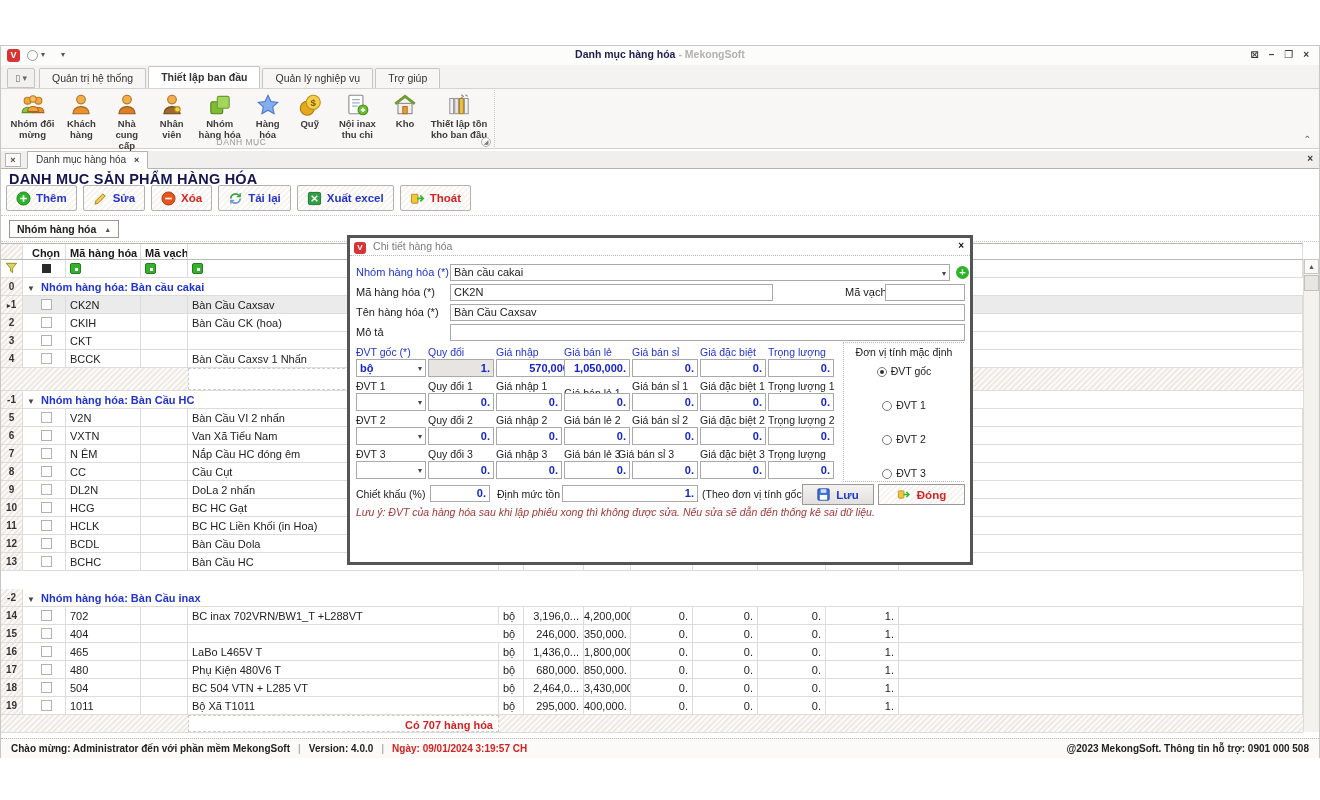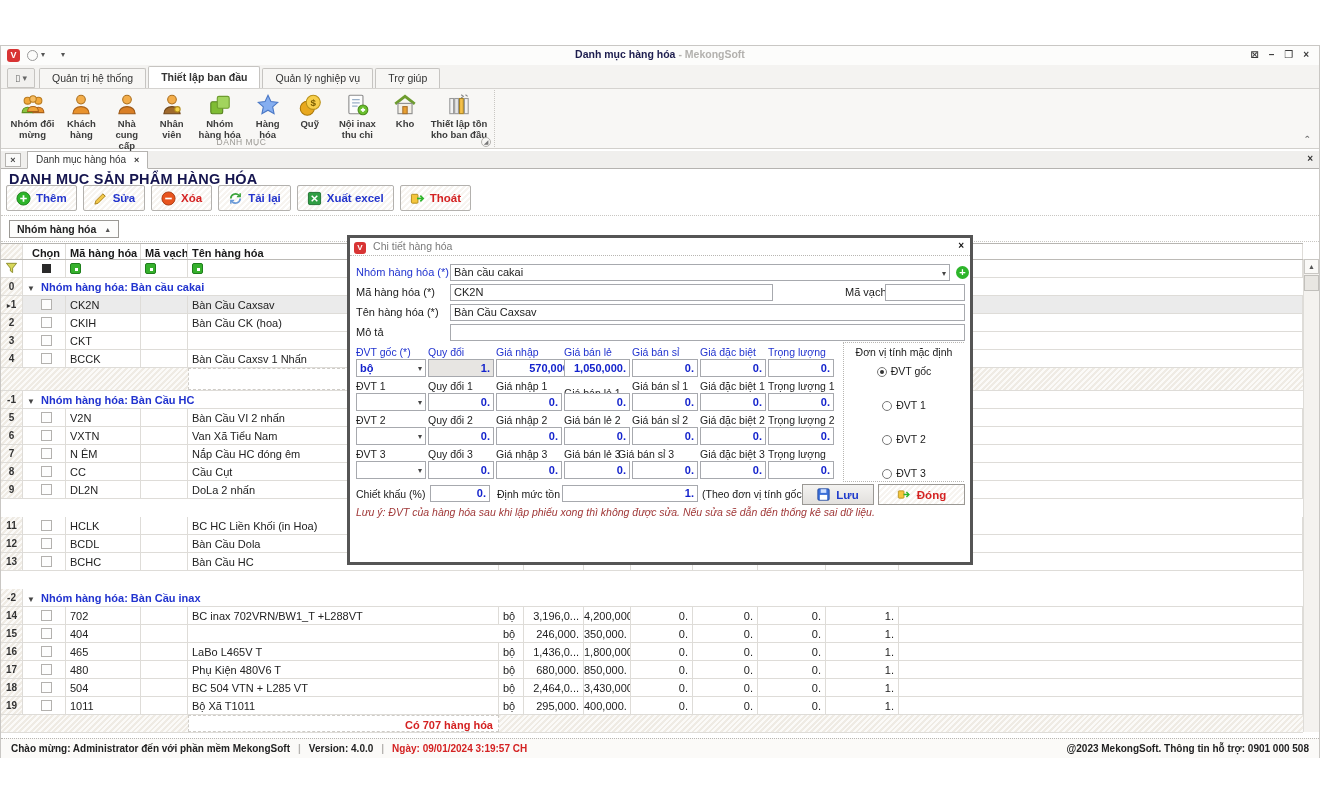--- a/index.html
+++ b/index.html
@@ -278,21 +278,20 @@
       </div>
       <div class="dotline" style="top:72px"></div>
       <div id="grid">
           <div class="grow" style="top: 0px; height: 16px; border-bottom: 1px solid rgb(188, 186, 182);">
             <div class="gcell hatch" style="left: 0px; width: 22px;"></div>
             <div class="gcell hdr hatchless" style="left: 22px; width: 43px;">
               <div style="text-align:center">Chọn</div>
             </div>
             <div class="gcell hdr" style="left: 65px; width: 75px;">Mã hàng hóa</div>
             <div class="gcell hdr" style="left: 140px; width: 47px;">Mã vạch</div>
-            <div class="gcell hdr" style="left: 187px; width: 311px;">Tên hàng hóa</div>
             <div class="gcell" style="left: 498px; width: 25px;"></div>
             <div class="gcell" style="left: 523px; width: 60px;"></div>
             <div class="gcell" style="left: 583px; width: 47px;"></div>
             <div class="gcell" style="left: 630px; width: 62px;"></div>
             <div class="gcell" style="left: 692px; width: 65px;"></div>
             <div class="gcell" style="left: 757px; width: 68px;"></div>
             <div class="gcell" style="left: 825px; width: 73px;"></div>
             <div class="gcell" style="left: 898px; width: 404px;"></div>
           </div>
           <div class="grow" style="top: 16px; height: 18px;">
@@ -468,20 +467,37 @@
             <div class="gcell" style="left: 898px; width: 404px;"></div>
           </div>
           <div class="grow" style="top: 237px; height: 18px;">
             <div class="gcell hatch numcell" style="left: 0px; width: 22px;">9</div>
             <div class="gcell" style="left: 22px; width: 43px;">
               <div class="chk"></div>
             </div>
             <div class="gcell" style="left: 65px; width: 75px;">DL2N</div>
             <div class="gcell" style="left: 140px; width: 47px;"></div>
             <div class="gcell" style="left: 187px; width: 311px;">DoLa 2 nhấn</div>
+            <div class="gcell" style="left: 498px; width: 25px;"></div>
+            <div class="gcell" style="left: 523px; width: 60px;"></div>
+            <div class="gcell" style="left: 583px; width: 47px;"></div>
+            <div class="gcell" style="left: 630px; width: 62px;"></div>
+            <div class="gcell" style="left: 692px; width: 65px;"></div>
+            <div class="gcell" style="left: 757px; width: 68px;"></div>
+            <div class="gcell" style="left: 825px; width: 73px;"></div>
+            <div class="gcell" style="left: 898px; width: 404px;"></div>
+          </div>
+          <div class="grow" style="top: 255px; height: 18px;">
+            <div class="gcell hatch numcell" style="left: 0px; width: 22px;">10</div>
+            <div class="gcell" style="left: 22px; width: 43px;">
+              <div class="chk"></div>
+            </div>
+            <div class="gcell" style="left: 65px; width: 75px;">HCG</div>
+            <div class="gcell" style="left: 140px; width: 47px;"></div>
+            <div class="gcell" style="left: 187px; width: 311px;">BC HC Gạt</div>
             <div class="gcell" style="left: 498px; width: 25px;"></div>
             <div class="gcell" style="left: 523px; width: 60px;"></div>
             <div class="gcell" style="left: 583px; width: 47px;"></div>
             <div class="gcell" style="left: 630px; width: 62px;"></div>
             <div class="gcell" style="left: 692px; width: 65px;"></div>
             <div class="gcell" style="left: 757px; width: 68px;"></div>
             <div class="gcell" style="left: 825px; width: 73px;"></div>
             <div class="gcell" style="left: 898px; width: 404px;"></div>
           </div>
           <div class="grow" style="top: 273px; height: 18px;">

